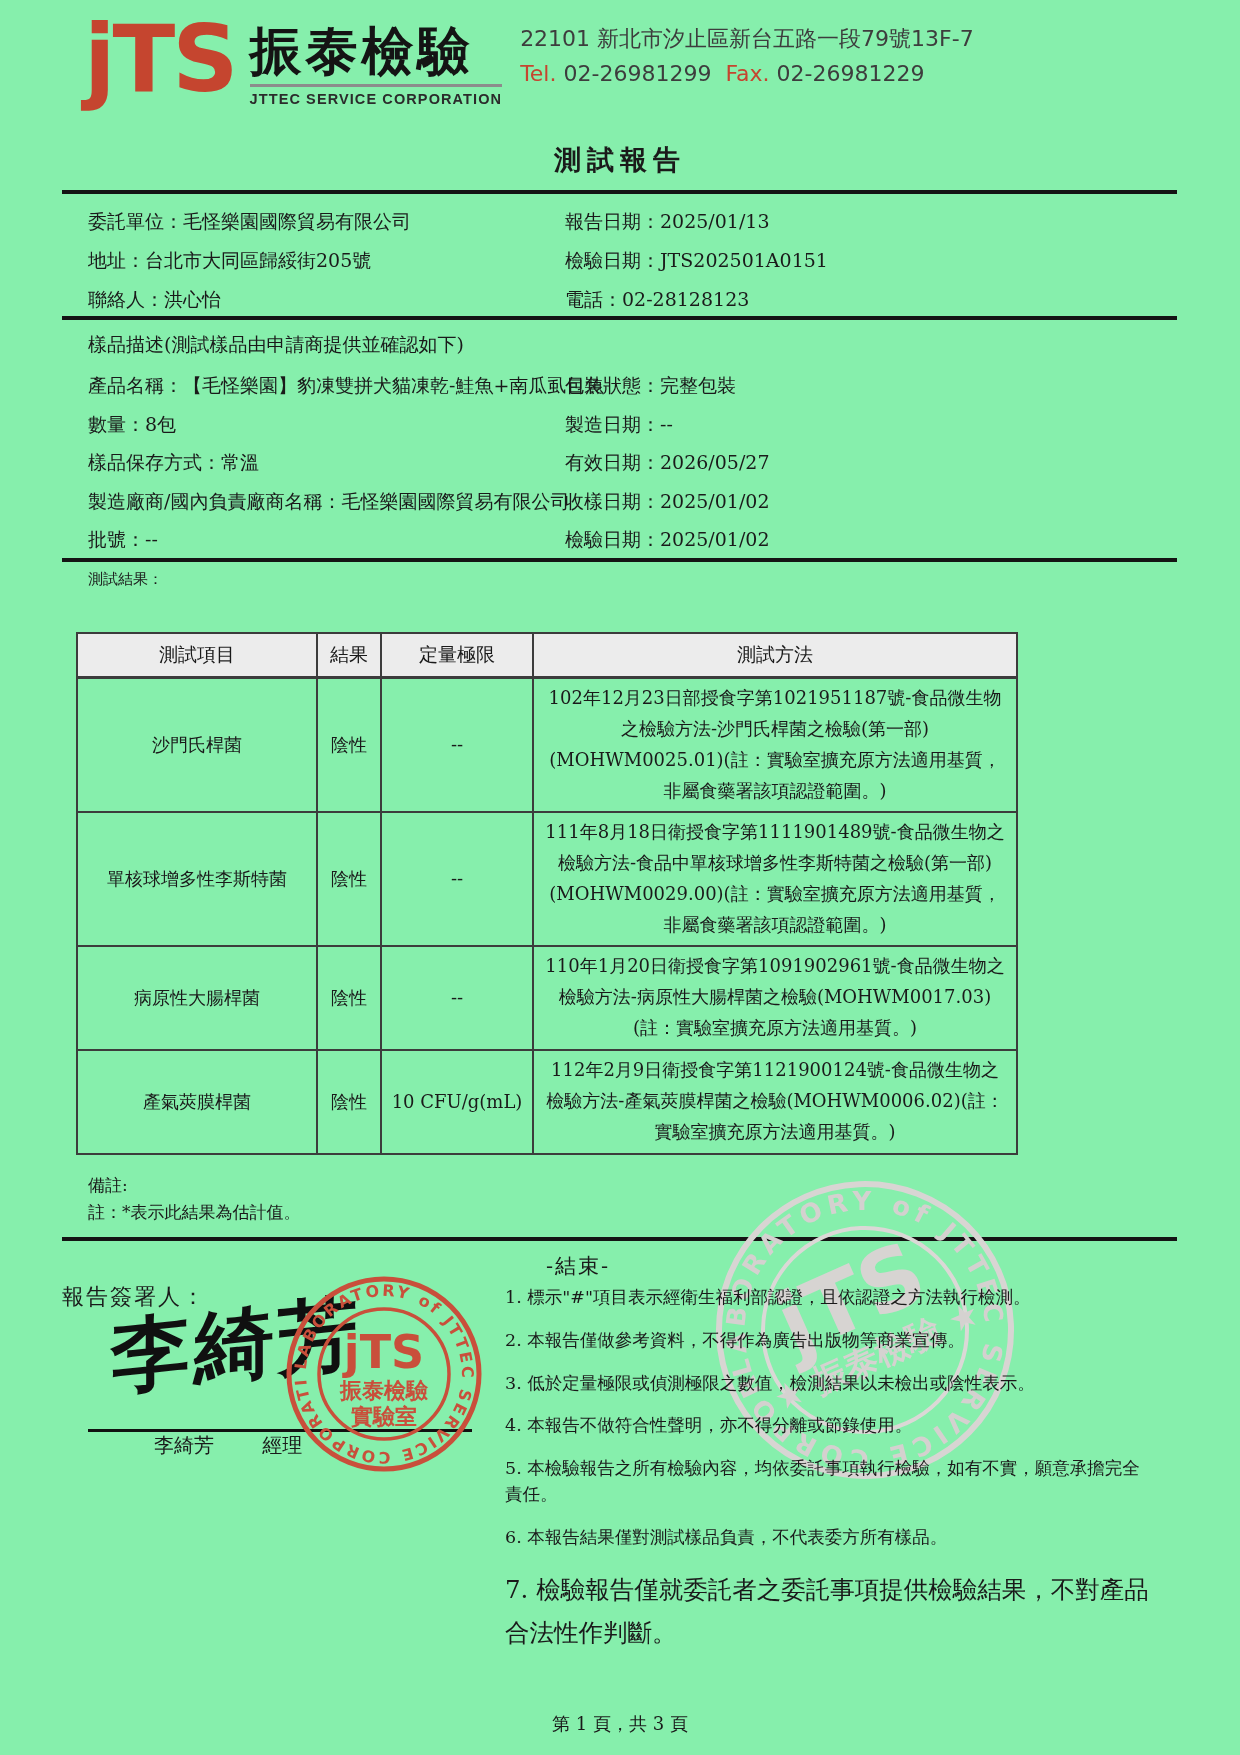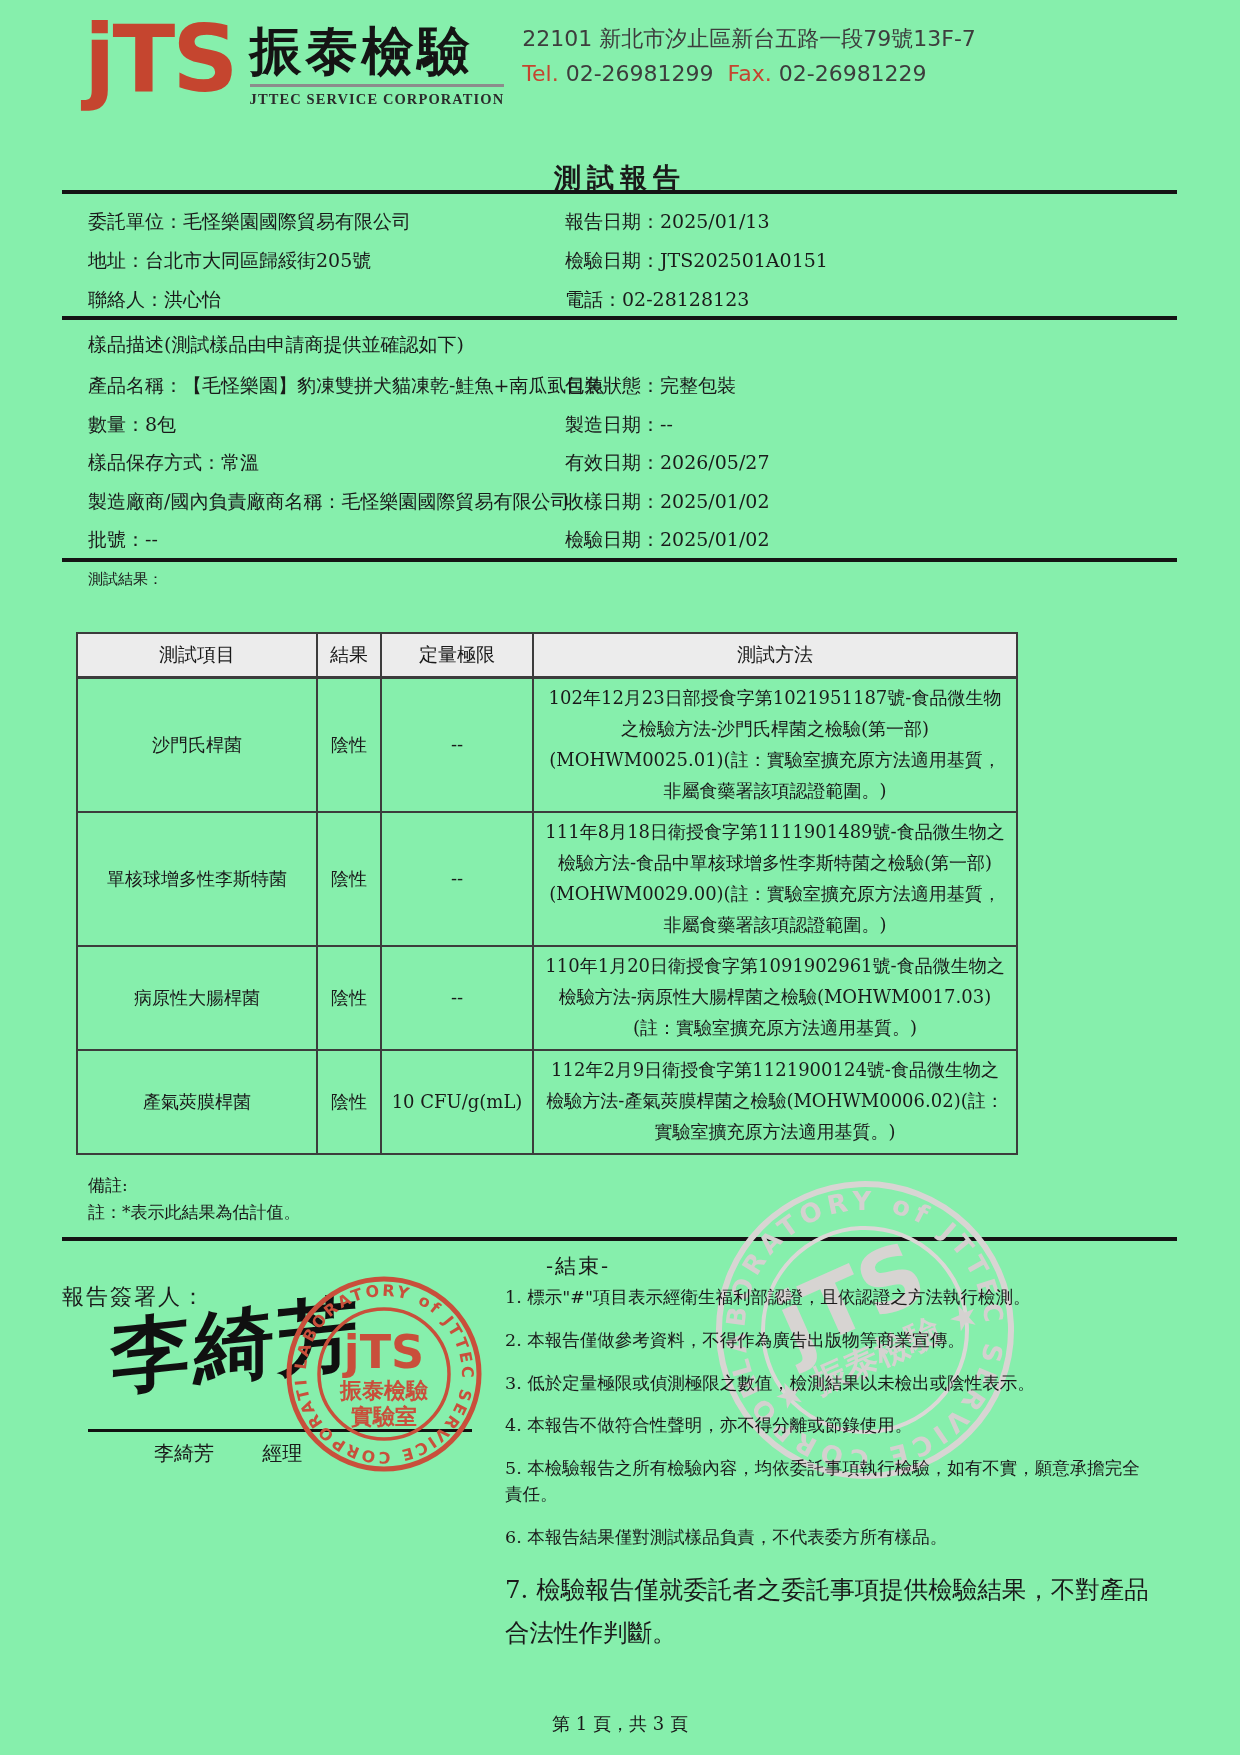--- a/index.html
+++ b/index.html
@@ -8,30 +8,30 @@
     font-family:"DejaVu Serif","Liberation Serif",serif;color:#1a1a1a;
   }
   
   .header{position:absolute;top:18px;left:84px;display:flex;align-items:flex-start;}
   .logo-jts{font-family:"DejaVu Sans","Liberation Sans",sans-serif;font-weight:800;
     font-size:92px;line-height:84px;color:#C5452F;letter-spacing:-3px;}
   .logo-right{display:flex;flex-direction:column;margin-left:14px;padding-top:4px;}
   .logo-cn{font-family:"DejaVu Sans","Liberation Sans",sans-serif;font-weight:900;
     font-size:52px;line-height:58px;color:#141414;letter-spacing:4px;}
   .logo-divider{height:3px;background:#8c8c8c;margin:4px 0 4px 0;}
-  .logo-en{font-family:Liberation Serif, serif;font-weight:700;
+  .logo-en{font-family:Liberation Sans, sans-serif;font-weight:700;
     font-size:14.5px;color:#2b2b2b;letter-spacing:1.1px;}
   .header-contact{margin-left:18px;padding-top:6px;display:flex;flex-direction:column;gap:7px;
     font-family:"DejaVu Sans","Liberation Sans",sans-serif;}
   .contact-company{font-size:23px;font-weight:700;color:#C5452F;}
   .contact-address{font-size:22px;color:#3d3d3d;}
   .contact-phone{font-size:22px;color:#3d3d3d;}
   .red-label{color:#C5452F;}
   
-  .doc-title{position:absolute;top:160px;left:0;width:1240px;text-align:center;
+  .doc-title{position:absolute;top:142px;left:0;width:1240px;text-align:center;
     font-size:27px;font-weight:700;letter-spacing:6px;}
   .rule{position:absolute;left:62px;width:1115px;height:4px;background:#141414;}
   #rule1{top:190px;} #rule2{top:316px;} #rule3{top:558px;} #rule4{top:1237px;height:4px;}
   
   .kv-grid{position:absolute;left:88px;width:1092px;display:grid;grid-template-columns:477px 1fr;}
   #info{top:202px;} #info .kv{line-height:39px;}
   .kv{font-size:19px;white-space:nowrap;}
   #sample{top:330px;}
   .sample-heading{position:absolute;top:332px;left:88px;font-size:19px;}
   #sample{top:366px;} #sample .kv{line-height:38.5px;}
@@ -50,21 +50,21 @@
     font-size:21px;letter-spacing:2px;transform:translateX(-42px);}
   
   .sign-col{position:absolute;top:1282px;left:62px;width:440px;z-index:3;}
   .sign-company{font-size:22px;letter-spacing:2px;margin-bottom:20px;}
   .signer-label{font-size:22px;letter-spacing:2px;}
   .sig-area{position:relative;height:116px;margin-top:4px;}
   .signature{position:absolute;left:48px;top:-24px;font-size:80px;font-weight:700;color:#101010;
     letter-spacing:4px;transform:rotate(-6deg) skewX(-6deg);white-space:nowrap;z-index:2;}
   .sig-line{position:absolute;left:26px;bottom:0;width:384px;height:3px;background:#111;z-index:1;}
   .stamp{position:absolute;left:222px;top:-42px;width:200px;height:200px;z-index:4;}
-  .sig-caption{margin-top:8px;padding-left:92px;font-size:20px;}
+  .sig-caption{padding-left:92px;font-size:20px;}
   .sig-caption .t{margin-left:42px;}
   
   .notes-col{position:absolute;top:1284px;left:505px;width:648px;z-index:2;}
   .note{font-size:17.5px;line-height:1.5;margin-bottom:16.5px;}
   .note-big{font-size:24.5px;line-height:1.75;margin-top:19px;}
   .watermark{position:absolute;top:1165px;left:700px;width:330px;height:330px;z-index:1;}
   
   .page-footer{position:absolute;top:1712px;left:0;width:1240px;text-align:center;font-size:18px;}
   svg text{font-family:"DejaVu Sans","Liberation Sans",sans-serif;}
 </style>

